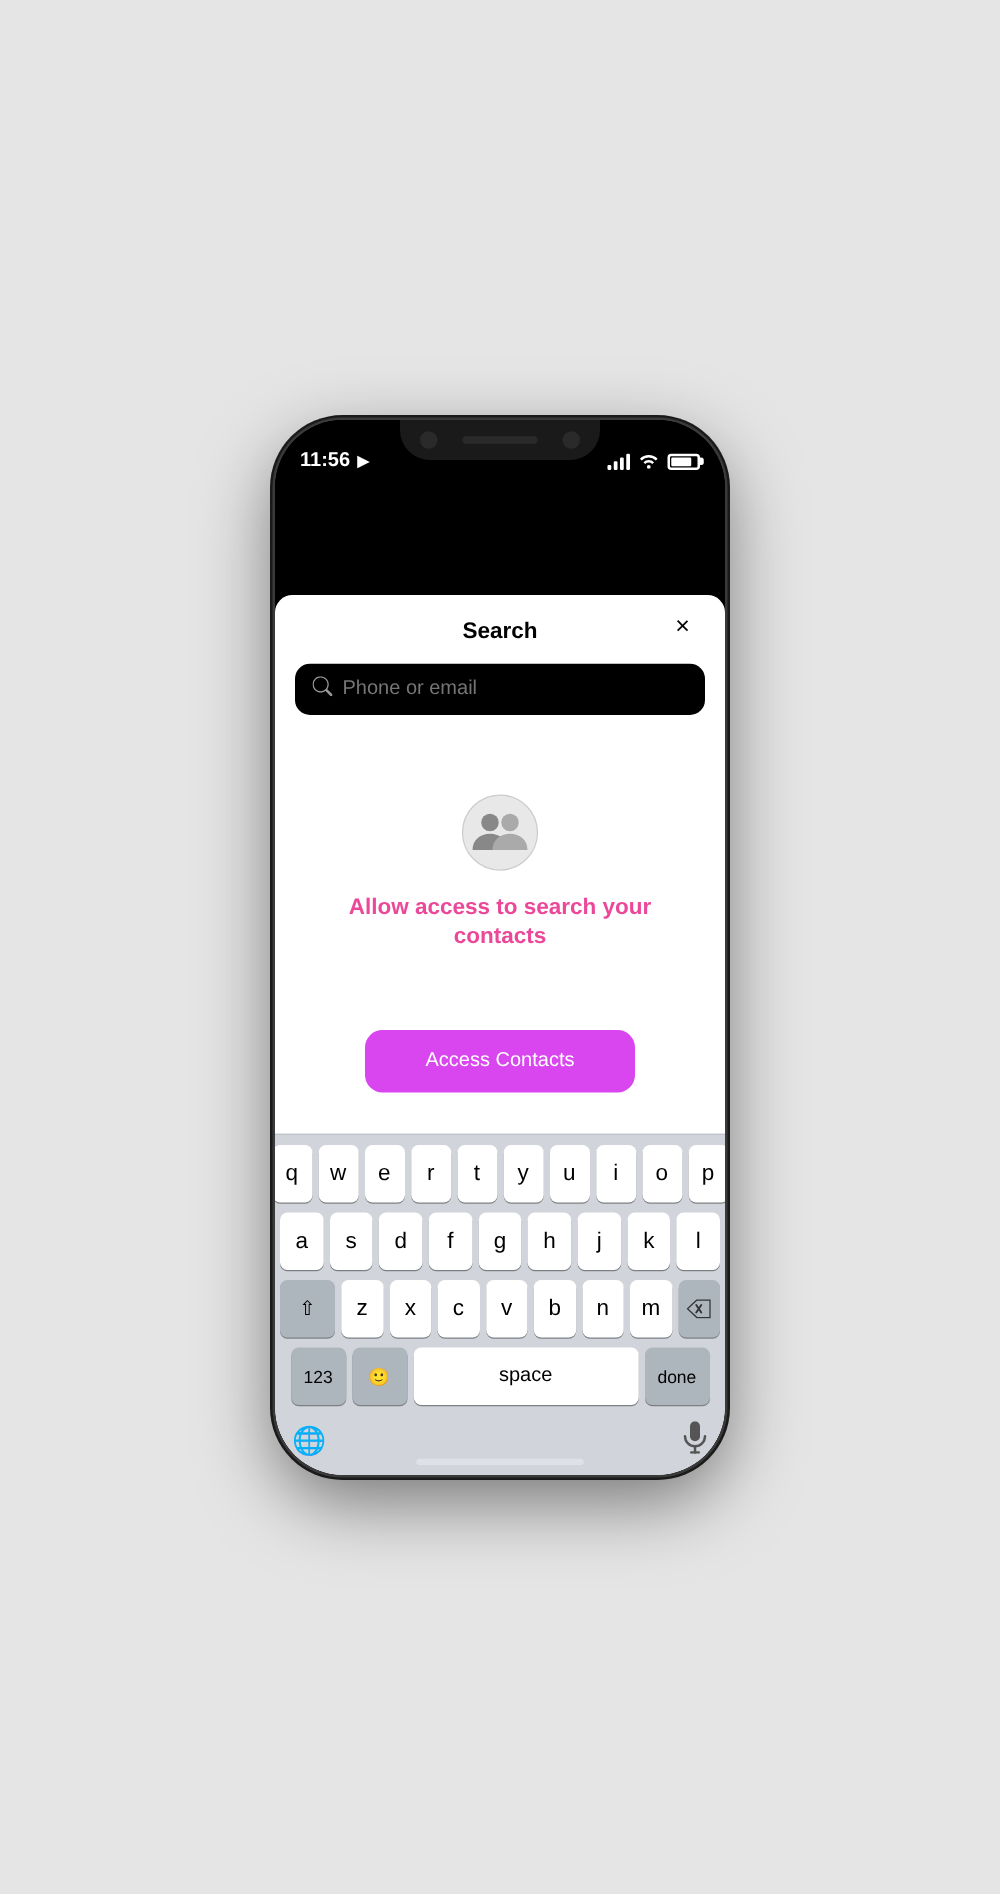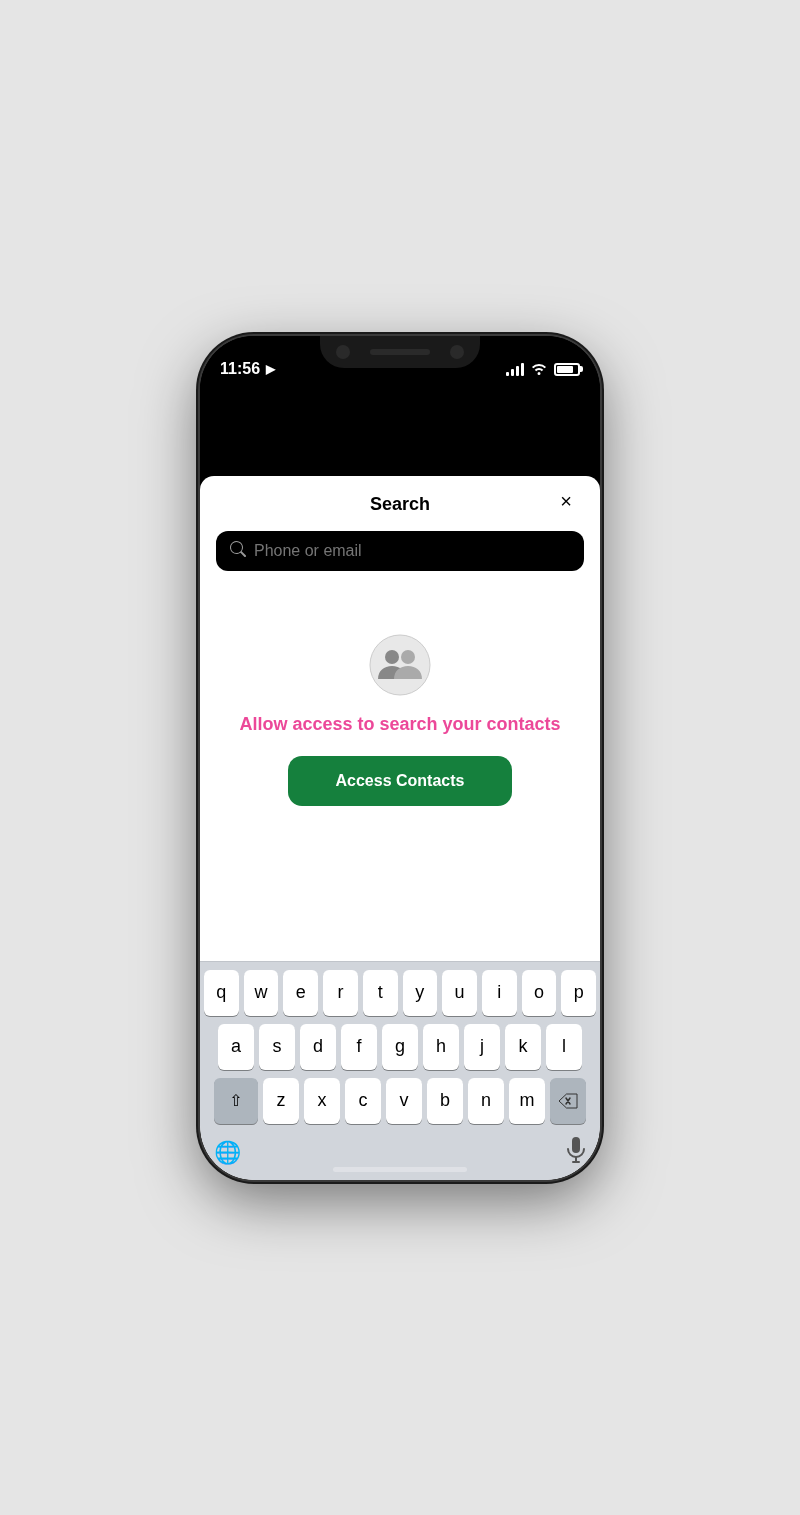--- a/index.html
+++ b/index.html
@@ -6,21 +6,21 @@
     body {
       background: #e5e5e5;
       display: flex;
       justify-content: center;
       align-items: center;
       min-height: 100vh;
       font-family: -apple-system, BlinkMacSystemFont, 'SF Pro Display', 'Helvetica Neue', sans-serif;
     }
 
     .phone-frame {
-      width: 400px;
+      width: 360px;
       height: 844px;
       background: #1a1a1a;
       border-radius: 54px;
       position: relative;
       box-shadow:
         0 0 0 2px #3a3a3a,
         0 0 0 4px #1a1a1a,
         0 20px 60px rgba(0,0,0,0.5);
       overflow: hidden;
     }
@@ -248,30 +248,31 @@
       font-size: 18px;
       font-weight: 700;
       color: #ec4899;
       text-align: center;
       margin-bottom: 20px;
       padding: 0 30px;
       line-height: 1.3;
     }
 
     .access-btn {
-      background: #15803d;
+      background: #d946ef;
       color: white;
       border: none;
       border-radius: 14px;
       padding: 16px 48px;
       font-size: 16px;
-      font-weight: 700;
+      font-weight: 400;
       cursor: pointer;
       font-family: inherit;
       min-width: 200px;
+      margin-top: 44px;
     }
 
     
     .keyboard {
       background: #d1d5db;
       padding: 8px 4px 4px;
       border-top: 1px solid #c0c4ca;
     }
 
     .keyboard-row {
@@ -481,20 +482,32 @@
           <div class="key">n</div>
           <div class="key">m</div>
           <div class="key key-special key-backspace">
             <svg width="20" height="16" viewBox="0 0 20 16" fill="#333">
               <path d="M8.5 1L1 8l7.5 7H19V1H8.5z" stroke="#333" stroke-width="1" fill="none"></path>
               <path d="M8 5l4 6M12 5l-4 6" stroke="#333" stroke-width="1.5" stroke-linecap="round"></path>
             </svg>
           </div>
         </div>
 
+        <div class="keyboard-row">
+          <div class="key key-special key-123">
+            <span>123</span>
+          </div>
+          <div class="key key-special key-emoji">🙂</div>
+          <div class="key key-space">
+            <span>space</span>
+          </div>
+          <div class="key key-special key-done">
+            <span>done</span>
+          </div>
+        </div>
 
         <div class="keyboard-bottom-row">
           <span class="keyboard-globe">🌐</span>
           <span class="keyboard-mic">
             <svg width="20" height="26" viewBox="0 0 20 26" fill="#555">
               <rect x="6" y="0" width="8" height="16" rx="4"></rect>
               <path d="M2 12c0 4.4 3.6 8 8 8s8-3.6 8-8" stroke="#555" stroke-width="2" fill="none" stroke-linecap="round"></path>
               <line x1="10" y1="20" x2="10" y2="25" stroke="#555" stroke-width="2" stroke-linecap="round"></line>
               <line x1="7" y1="25" x2="13" y2="25" stroke="#555" stroke-width="2" stroke-linecap="round"></line>
             </svg>

